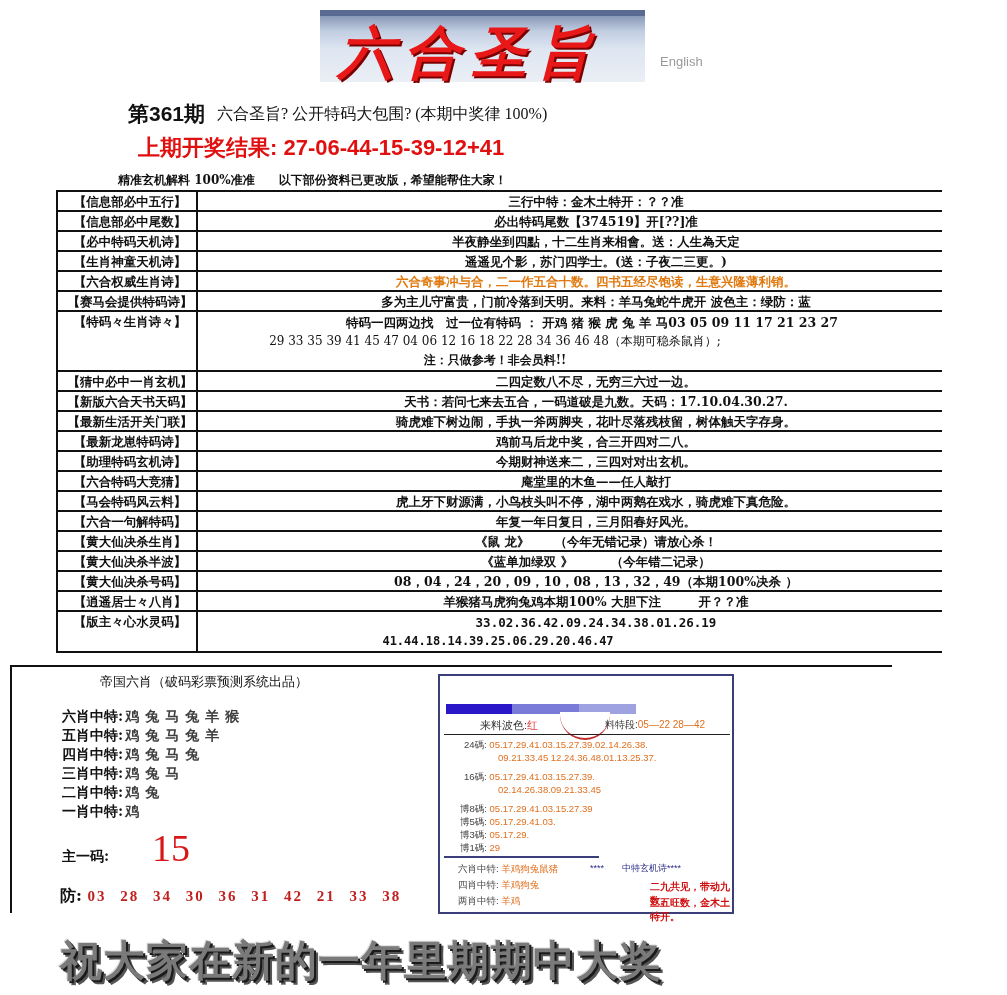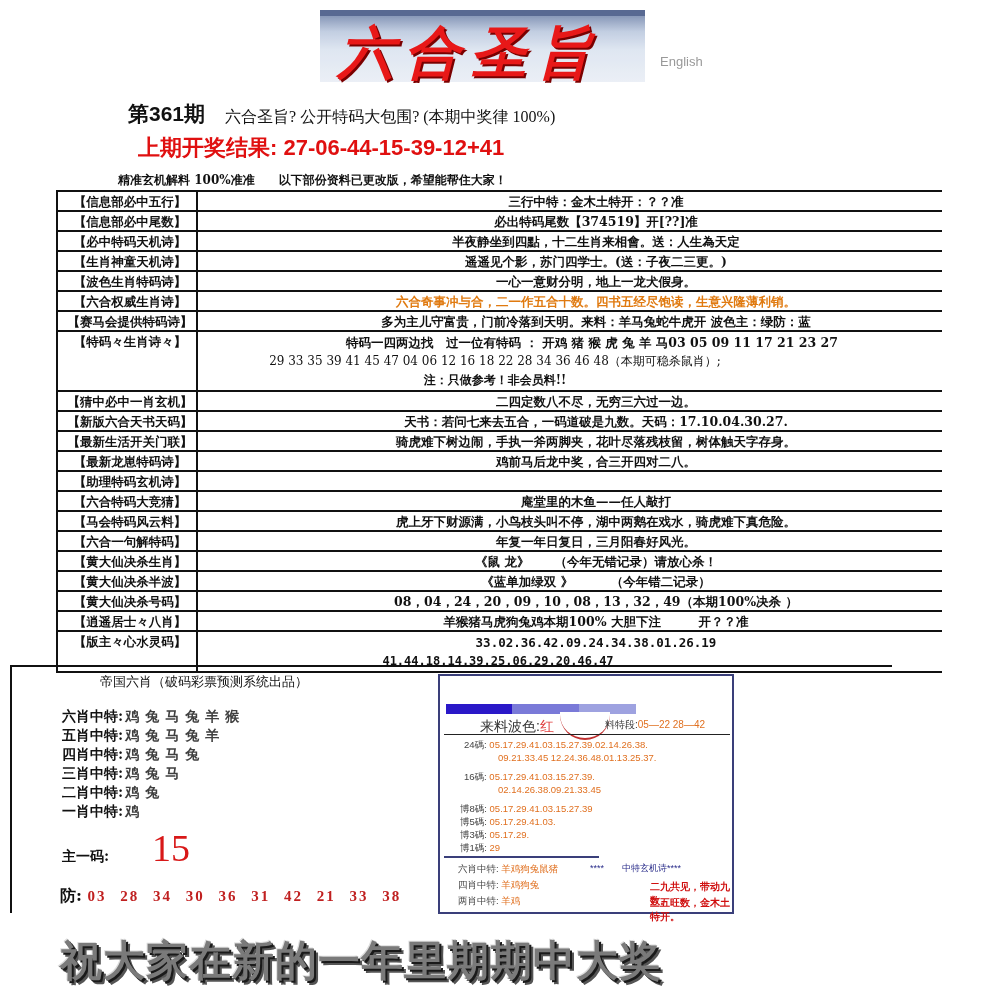--- a/index.html
+++ b/index.html
@@ -20,21 +20,21 @@
   }
   .banner-title {
     position: absolute; left: 90px; top: 6px; font-family: "DejaVu Serif", serif; font-size: 56px;
     font-weight: bold; font-style: italic; color: #e81818; letter-spacing: 10px;
     text-shadow: 2px 2px 0 #7a0000;
   }
   .banner-en {
     position: absolute; left: 412px; top: 44px; font-family: "Liberation Sans", sans-serif; font-size: 13px; color: #999;
   }
   .issue-line {
-    position: absolute; left: 128px; top: 100px; display: flex; align-items: flex-end; gap: 20px;
+    position: absolute; left: 128px; top: 100px; display: flex; align-items: center; gap: 12px;
   }
   .issue-no { font-family: "Liberation Sans", sans-serif; font-size: 21px; font-weight: bold; color: #111; }
   .issue-sub { font-family: "Liberation Serif", serif; font-size: 16px; color: #111; }
   .last-result {
     position: absolute; left: 138px; top: 133px; font-family: "Liberation Sans", sans-serif;
     font-size: 22px; color: #e01010; font-weight: bold;
   }
   .intro {
     position: absolute; left: 118px; top: 172px; font-size: 12px; font-weight: bold; color: #111;
     display: flex; gap: 24px;
@@ -71,21 +71,21 @@
   .guard .n { color: #c02020; font-family: "Liberation Serif", serif; font-size: 15px; letter-spacing: 2px; word-spacing: 8px; }
 
   .card {
     position: absolute; left: 438px; top: 674px; width: 296px; height: 240px;
     border: 2px solid #3a3f7a; background: #fff; font-family: "Liberation Sans", sans-serif;
   }
   .card-title { position: absolute; left: 62px; top: 4px; font-size: 18px; font-weight: bold; color: #2a2d8a; }
   .card-title .ed { font-size: 11px; color: #e02020; }
   .card-bar { position: absolute; left: 6px; top: 28px; width: 190px; height: 10px;
     background: linear-gradient(90deg, #2a18c8 0 35%, #7a7ad8 35% 70%, #9ea2e0 70%); }
-  .card-color { position: absolute; left: 40px; top: 42px; font-size: 14px; color: #333; }
+  .card-color { position: absolute; left: 40px; top: 42px; font-size: 11px; color: #333; }
   .card-color .r { color: #e04040; }
   .card-seg { position: absolute; left: 165px; top: 42px; font-size: 10px; color: #333; }
   .card-seg .o { color: #e07020; }
   .card-blank { position: absolute; left: 120px; top: 36px; width: 50px; height: 28px; background: #fff; border-bottom: 2px solid #c03030; border-radius: 0 0 25px 25px; }
   .card-hr { position: absolute; left: 4px; top: 58px; width: 286px; border-top: 1px solid #222; }
   .card-line { position: absolute; font-size: 9.5px; color: #444; white-space: nowrap; line-height: 13px; }
   .card-line .o { color: #e07020; }
   .card-hr2 { position: absolute; left: 4px; top: 180px; width: 155px; border-top: 2px solid #3a3f7a; }
   .card-poem { position: absolute; left: 150px; top: 186px; font-size: 9px; color: #2a2d8a; }
   .card-poem-l { position: absolute; left: 176px; font-size: 10px; font-weight: bold; color: #d01010; margin-left: 34px; }
@@ -130,24 +130,20 @@
     </div>
   <div class="info-row">
       <div class="lbl">【必中特码天机诗】</div>
       <div class="val">半夜静坐到四點，十二生肖来相會。送：人生為天定</div>
     </div>
   <div class="info-row">
       <div class="lbl">【生肖神童天机诗】</div>
       <div class="val">遥遥见个影，苏门四学士。(送：子夜二三更。)</div>
     </div>
   <div class="info-row">
-      <div class="lbl">【波色生肖特码诗】</div>
-      <div class="val">一心一意财分明，地上一龙犬假身。</div>
-    </div>
-  <div class="info-row">
       <div class="lbl">【六合权威生肖诗】</div>
       <div class="val orange">六合奇事冲与合，二一作五合十数。四书五经尽饱读，生意兴隆薄利销。</div>
     </div>
   <div class="info-row">
       <div class="lbl">【赛马会提供特码诗】</div>
       <div class="val">多为主儿守富贵，门前冷落到天明。来料：羊马兔蛇牛虎开 波色主：绿防：蓝</div>
     </div>
   <div class="info-row tall">
     <div class="lbl">【特码々生肖诗々】</div>
     <div class="val" style="padding-left:44px">
@@ -167,20 +163,21 @@
   <div class="info-row">
       <div class="lbl">【最新生活开关门联】</div>
       <div class="val">骑虎难下树边闹，手执一斧两脚夹，花叶尽落残枝留，树体触天字存身。</div>
     </div>
   <div class="info-row">
       <div class="lbl">【最新龙崽特码诗】</div>
       <div class="val">鸡前马后龙中奖，合三开四对二八。</div>
     </div>
   <div class="info-row">
       <div class="lbl">【助理特码玄机诗】</div>
+      <div class="val">今期财神送来二，三四对对出玄机。</div>
     </div>
   <div class="info-row">
       <div class="lbl">【六合特码大竞猜】</div>
       <div class="val">庵堂里的木鱼——任人敲打</div>
     </div>
   <div class="info-row">
       <div class="lbl">【马会特码风云料】</div>
       <div class="val">虎上牙下财源满，小鸟枝头叫不停，湖中两鹅在戏水，骑虎难下真危险。</div>
     </div>
   <div class="info-row">

